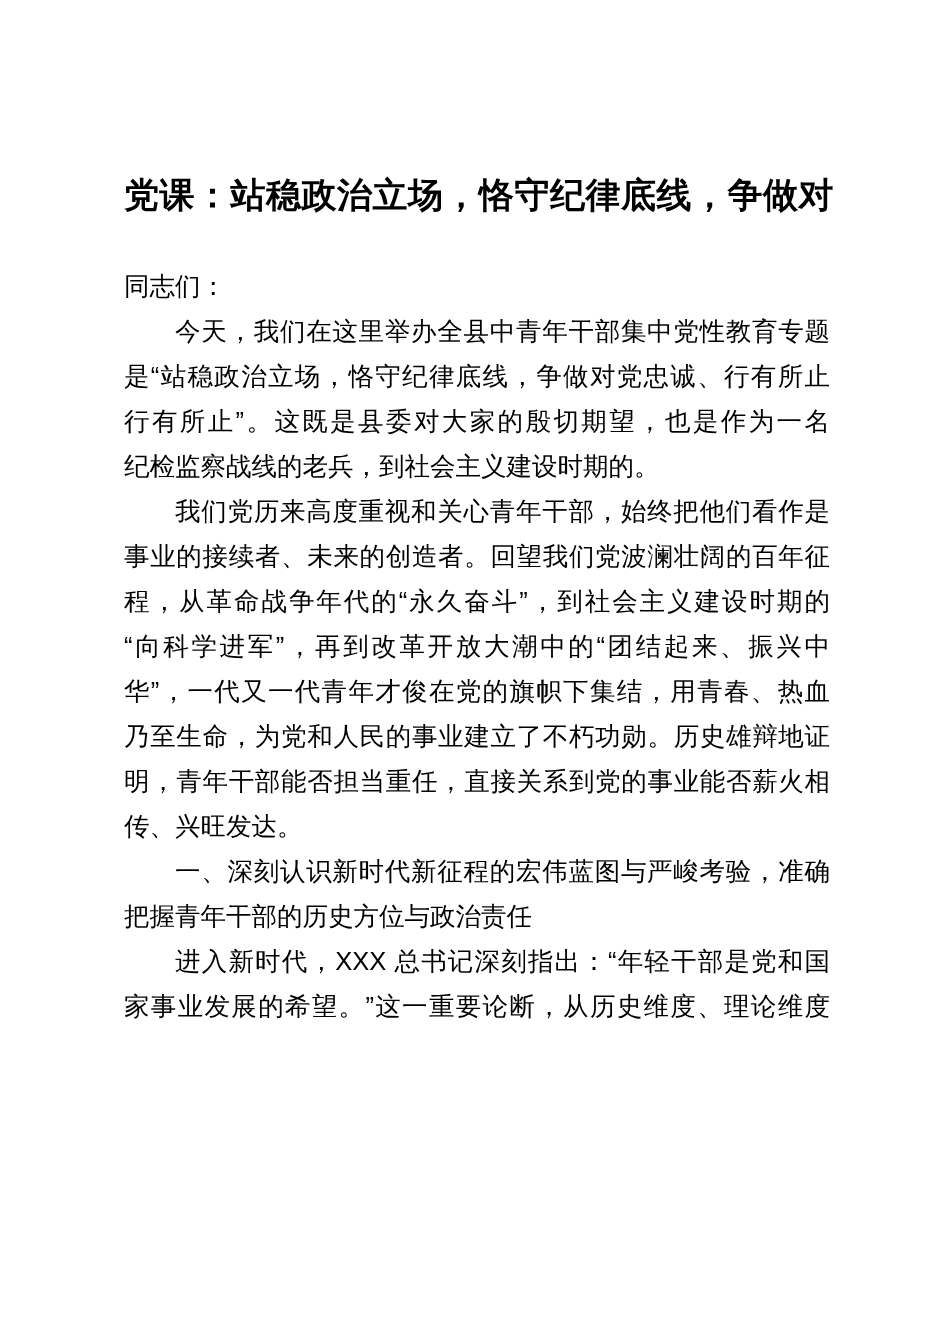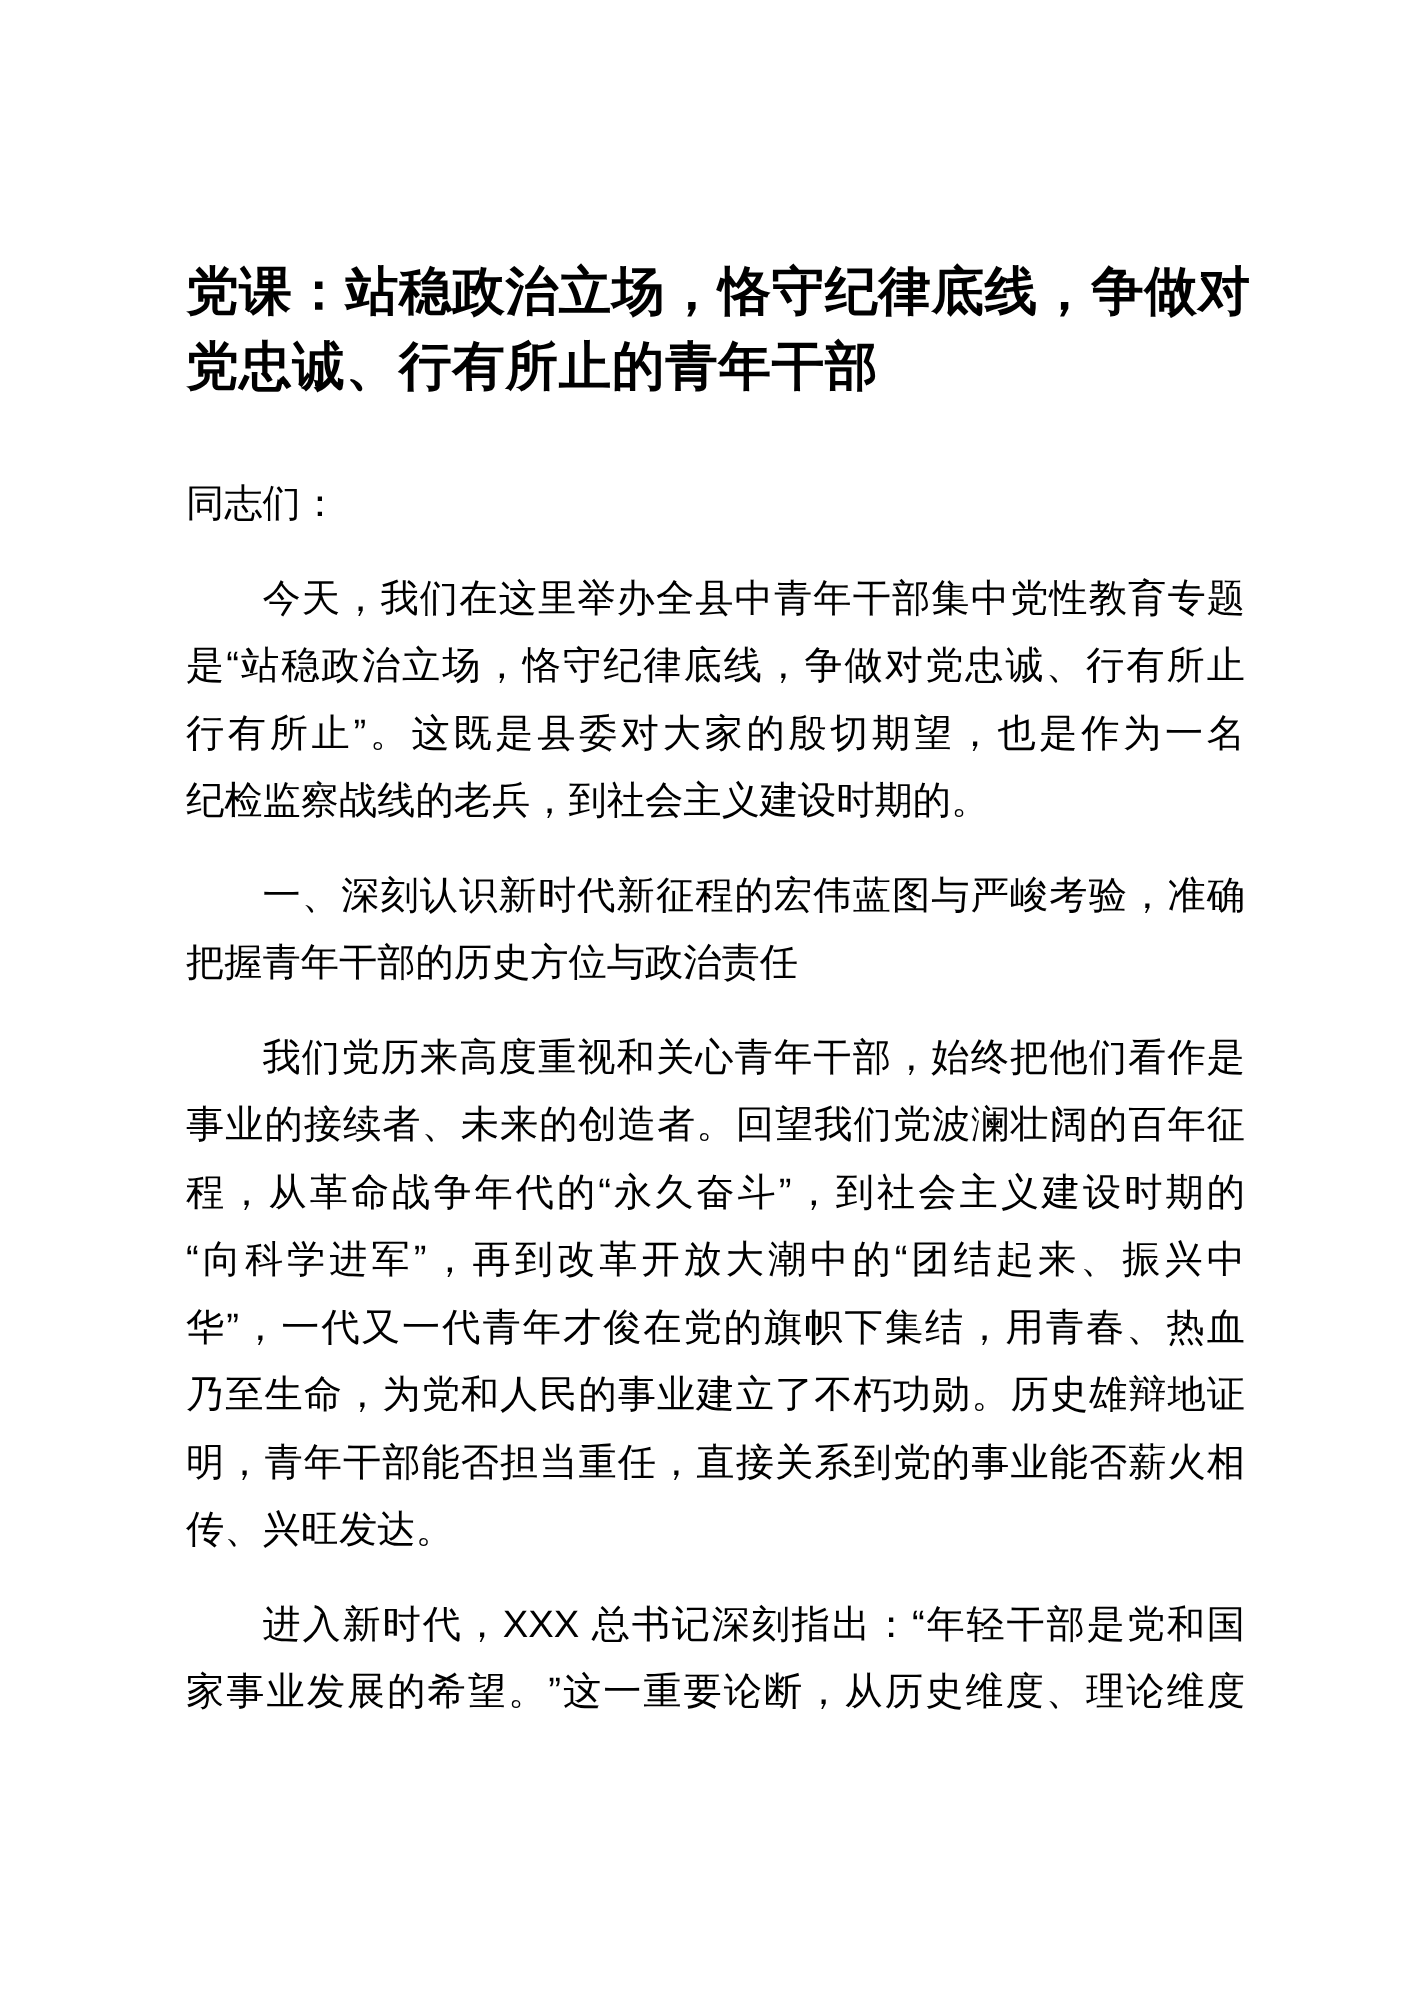--- a/index.html
+++ b/index.html
@@ -41,56 +41,54 @@
     padding: 0;
   }
   .line {
     text-align: justify;
     text-align-last: justify;
     height: 45px;
     overflow: hidden;
   }
   .line.indent {
     padding-left: 2em;
-    margin-top: 18px;
   }
   .line.plast {
     text-align-last: left;
   }
 </style>
 </head>
 <body>
 
 <div class="page" style="background: rgb(255, 255, 255); color: rgb(0, 0, 0);">
   <h1 class="title">
     <div class="title-line">党课：站稳政治立场，恪守纪律底线，争做对</div>
-    <div class="title-line">党忠诚、行有所止的青年干部</div>
   </h1>
   <div class="doc-body" id="doc-body">
       <div class="para para-salutation">
         <div class="line plast">同志们：</div>
       </div>
       <div class="para para-body">
         <div class="line indent">今天，我们在这里举办全县中青年干部集中党性教育专题</div>
         <div class="line">是“站稳政治立场，恪守纪律底线，争做对党忠诚、行有所止</div>
         <div class="line">行有所止”。这既是县委对大家的殷切期望，也是作为一名</div>
         <div class="line plast">纪检监察战线的老兵，到社会主义建设时期的。</div>
       </div>
-      <div class="para para-heading">
-        <div class="line indent">一、深刻认识新时代新征程的宏伟蓝图与严峻考验，准确</div>
-        <div class="line plast">把握青年干部的历史方位与政治责任</div>
-      </div>
       <div class="para para-body">
         <div class="line indent">我们党历来高度重视和关心青年干部，始终把他们看作是</div>
         <div class="line">事业的接续者、未来的创造者。回望我们党波澜壮阔的百年征</div>
         <div class="line">程，从革命战争年代的“永久奋斗”，到社会主义建设时期的</div>
         <div class="line">“向科学进军”，再到改革开放大潮中的“团结起来、振兴中</div>
         <div class="line">华”，一代又一代青年才俊在党的旗帜下集结，用青春、热血</div>
         <div class="line">乃至生命，为党和人民的事业建立了不朽功勋。历史雄辩地证</div>
         <div class="line">明，青年干部能否担当重任，直接关系到党的事业能否薪火相</div>
         <div class="line plast">传、兴旺发达。</div>
       </div>
+      <div class="para para-heading">
+        <div class="line indent">一、深刻认识新时代新征程的宏伟蓝图与严峻考验，准确</div>
+        <div class="line plast">把握青年干部的历史方位与政治责任</div>
+      </div>
       <div class="para para-body">
         <div class="line indent">进入新时代，XXX 总书记深刻指出：“年轻干部是党和国</div>
         <div class="line">家事业发展的希望。”这一重要论断，从历史维度、理论维度</div>
       </div>
     </div>
 </div>
 
 </body></html>

